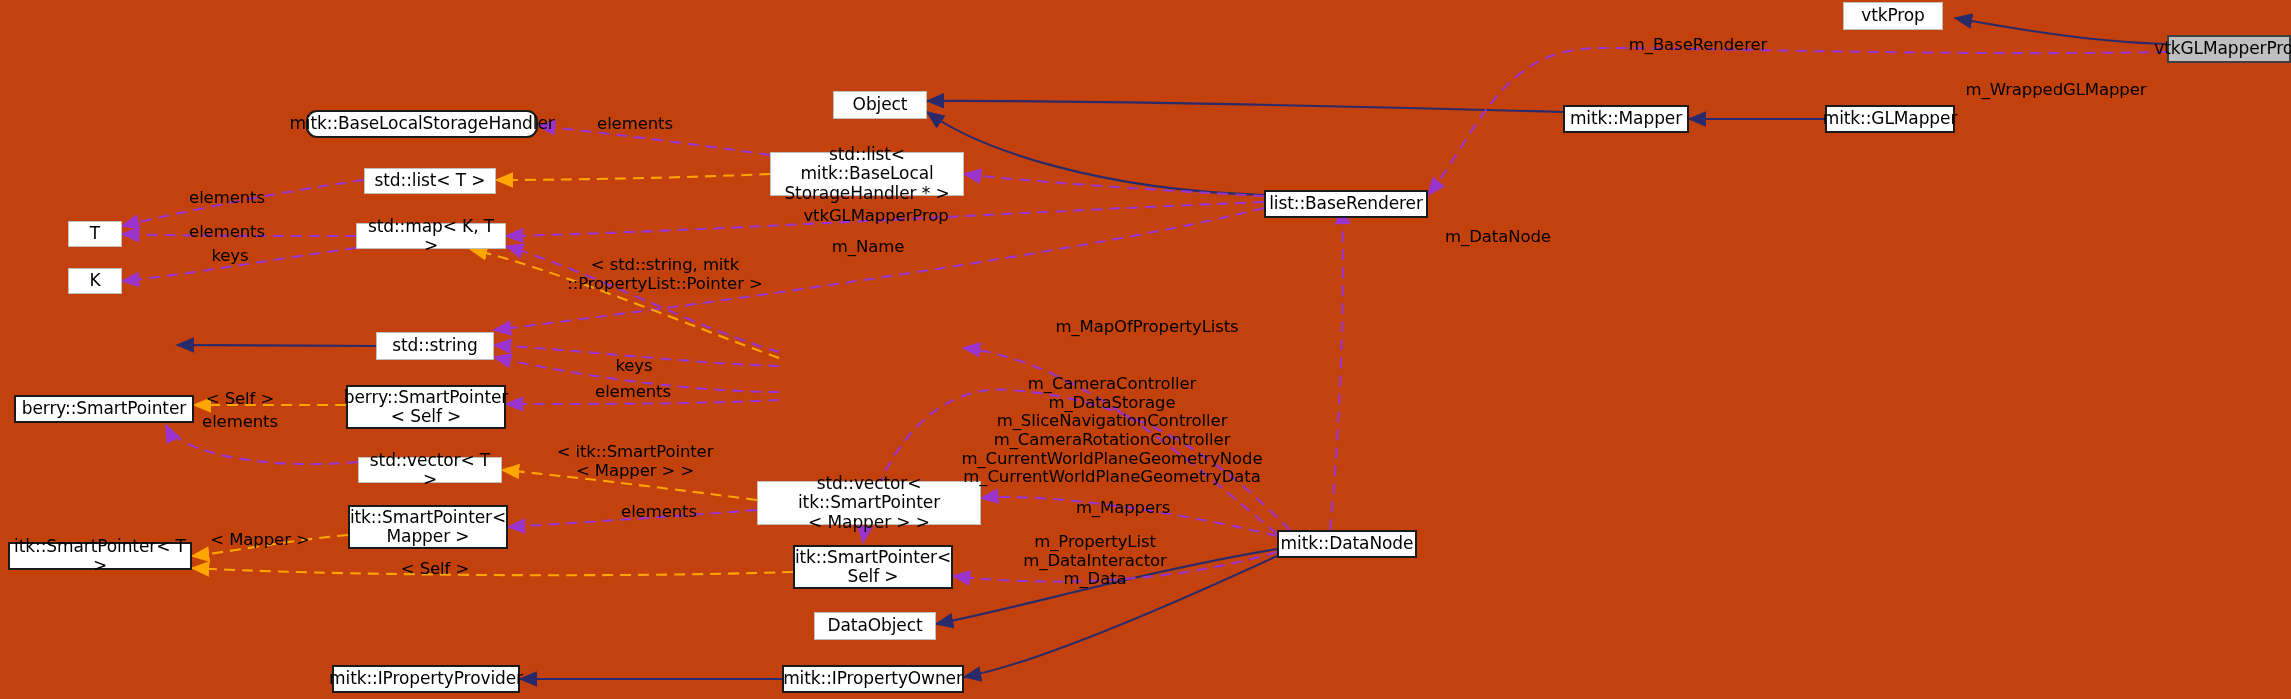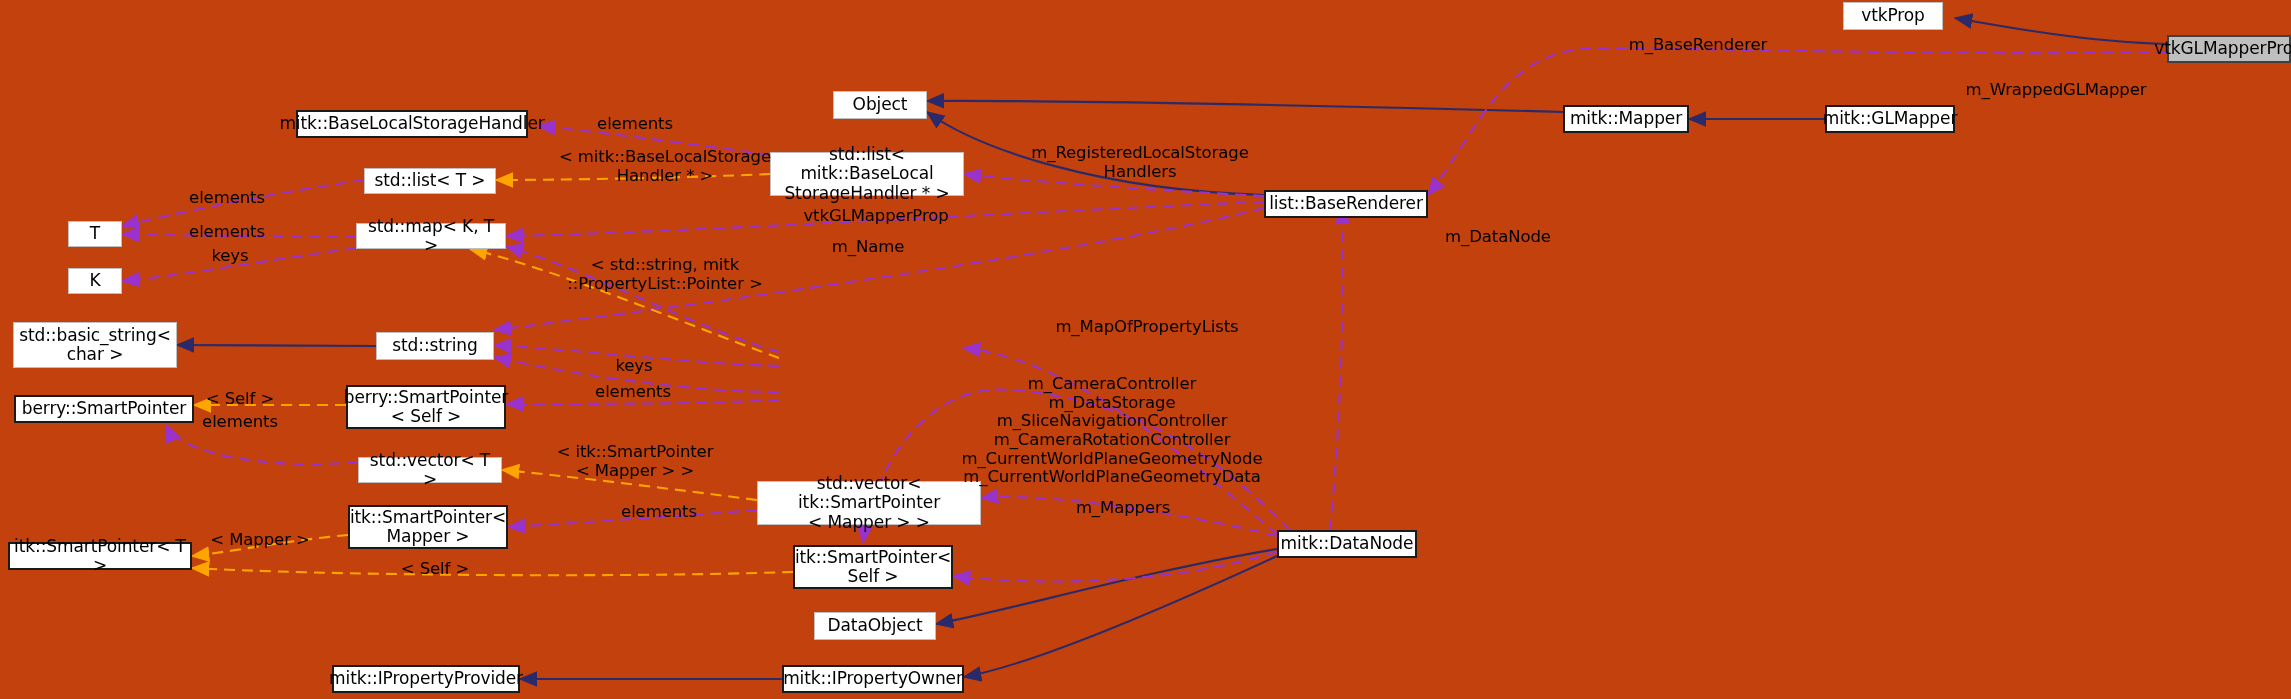--- a/index.html
+++ b/index.html
@@ -159,54 +159,48 @@
 
       <path d="M 793 572 C 600 578 320 575 192 568"></path>
     </g>
   </svg>
 
   <div class="node thin" style="left:1843px; top:2px;   width:100px; height:28px;">vtkProp</div>
   <div class="node current" style="left:2167px; top:35px;  width:124px; height:28px;">vtkGLMapperProp</div>
   <div class="node thick" style="left:1563px; top:105px; width:126px; height:28px;">mitk::Mapper</div>
   <div class="node thick" style="left:1825px; top:105px; width:130px; height:28px;">mitk::GLMapper</div>
   <div class="node thin" style="left:833px;  top:91px;  width:94px;  height:28px;">Object</div>
-  <div class="node thick" style="left:296px;  top:110px; width:232px; height:28px;">mitk::BaseLocalStorageHandler</div>
+  <div class="node thick" style="left:306px;  top:110px; width:232px; height:28px;border-radius:11px;">mitk::BaseLocalStorageHandler</div>
   <div class="node thin" style="left:770px;  top:152px; width:194px; height:44px;">std::list&lt; mitk::BaseLocal
 StorageHandler * &gt;</div>
   <div class="node thick" style="left:1264px; top:190px; width:164px; height:28px;">list::BaseRenderer</div>
   <div class="node thin" style="left:364px;  top:168px; width:132px; height:26px;">std::list&lt; T &gt;</div>
   <div class="node thin" style="left:68px;   top:221px; width:54px;  height:26px;">T</div>
   <div class="node thin" style="left:68px;   top:268px; width:54px;  height:26px;">K</div>
   <div class="node thin" style="left:356px;  top:223px; width:150px; height:26px;">std::map&lt; K, T &gt;</div>
-  <div class="node thin" style="left:13px;   top:322px; width:164px; height:46px;">std::basic_string&lt;
-char &gt;</div>
   <div class="node thin" style="left:376px;  top:332px; width:118px; height:28px;">std::string</div>
   <div class="node thick" style="left:14px;   top:395px; width:180px; height:28px;">berry::SmartPointer</div>
   <div class="node thick" style="left:346px;  top:385px; width:160px; height:44px;">berry::SmartPointer
 &lt; Self &gt;</div>
   <div class="node thin" style="left:358px;  top:457px; width:144px; height:26px;">std::vector&lt; T &gt;</div>
   <div class="node thin" style="left:757px;  top:481px; width:224px; height:44px;">std::vector&lt; itk::SmartPointer
 &lt; Mapper &gt; &gt;</div>
   <div class="node thick" style="left:348px;  top:505px; width:160px; height:44px;">itk::SmartPointer&lt;
 Mapper &gt;</div>
   <div class="node thick" style="left:8px;    top:542px; width:184px; height:28px;">itk::SmartPointer&lt; T &gt;</div>
   <div class="node thick" style="left:793px;  top:545px; width:160px; height:44px;">itk::SmartPointer&lt;
 Self &gt;</div>
   <div class="node thick" style="left:1277px; top:530px; width:140px; height:28px;">mitk::DataNode</div>
   <div class="node thin" style="left:814px;  top:612px; width:122px; height:28px;">DataObject</div>
   <div class="node thick" style="left:332px;  top:665px; width:188px; height:28px;">mitk::IPropertyProvider</div>
   <div class="node thick" style="left:782px;  top:665px; width:182px; height:28px;">mitk::IPropertyOwner</div>
 
   <div class="edge-label" style="left:1613px; top:36px;  width:170px;">m_BaseRenderer</div>
   <div class="edge-label" style="left:1951px; top:81px;  width:210px;">m_WrappedGLMapper</div>
   <div class="edge-label" style="left:580px;  top:115px; width:110px;">elements</div>
-  <div class="edge-label" style="left:1000px; top:144px; width:280px;">m_RegisteredLocalStorage
-Handlers</div>
-  <div class="edge-label" style="left:540px;  top:148px; width:250px;">&lt; mitk::BaseLocalStorage
-Handler * &gt;</div>
   <div class="edge-label" style="left:172px;  top:189px; width:110px;">elements</div>
   <div class="edge-label" style="left:778px;  top:207px; width:196px;">vtkGLMapperProp</div>
   <div class="edge-label" style="left:172px;  top:223px; width:110px;">elements</div>
   <div class="edge-label" style="left:190px;  top:247px; width:80px;">keys</div>
   <div class="edge-label" style="left:813px;  top:238px; width:110px;">m_Name</div>
   <div class="edge-label" style="left:1429px; top:228px; width:138px;">m_DataNode</div>
   <div class="edge-label" style="left:545px;  top:256px; width:240px;">&lt; std::string, mitk
 ::PropertyList::Pointer &gt;</div>
   <div class="edge-label" style="left:1030px; top:318px; width:234px;">m_MapOfPropertyLists</div>
   <div class="edge-label" style="left:594px;  top:357px; width:80px;">keys</div>
@@ -218,14 +212,17 @@
 m_SliceNavigationController
 m_CameraRotationController
 m_CurrentWorldPlaneGeometryNode
 m_CurrentWorldPlaneGeometryData</div>
   <div class="edge-label" style="left:530px;  top:443px; width:210px;">&lt; itk::SmartPointer
 &lt; Mapper &gt; &gt;</div>
   <div class="edge-label" style="left:604px;  top:503px; width:110px;">elements</div>
   <div class="edge-label" style="left:1061px; top:499px; width:124px;">m_Mappers</div>
   <div class="edge-label" style="left:198px;  top:531px; width:124px;">&lt; Mapper &gt;</div>
   <div class="edge-label" style="left:380px;  top:560px; width:110px;">&lt; Self &gt;</div>
+  <div class="edge-label" style="left:1000px; top:533px; width:190px;">m_PropertyList
+m_DataInteractor
+m_Data</div>
 
 </div>
 
 </body></html>

